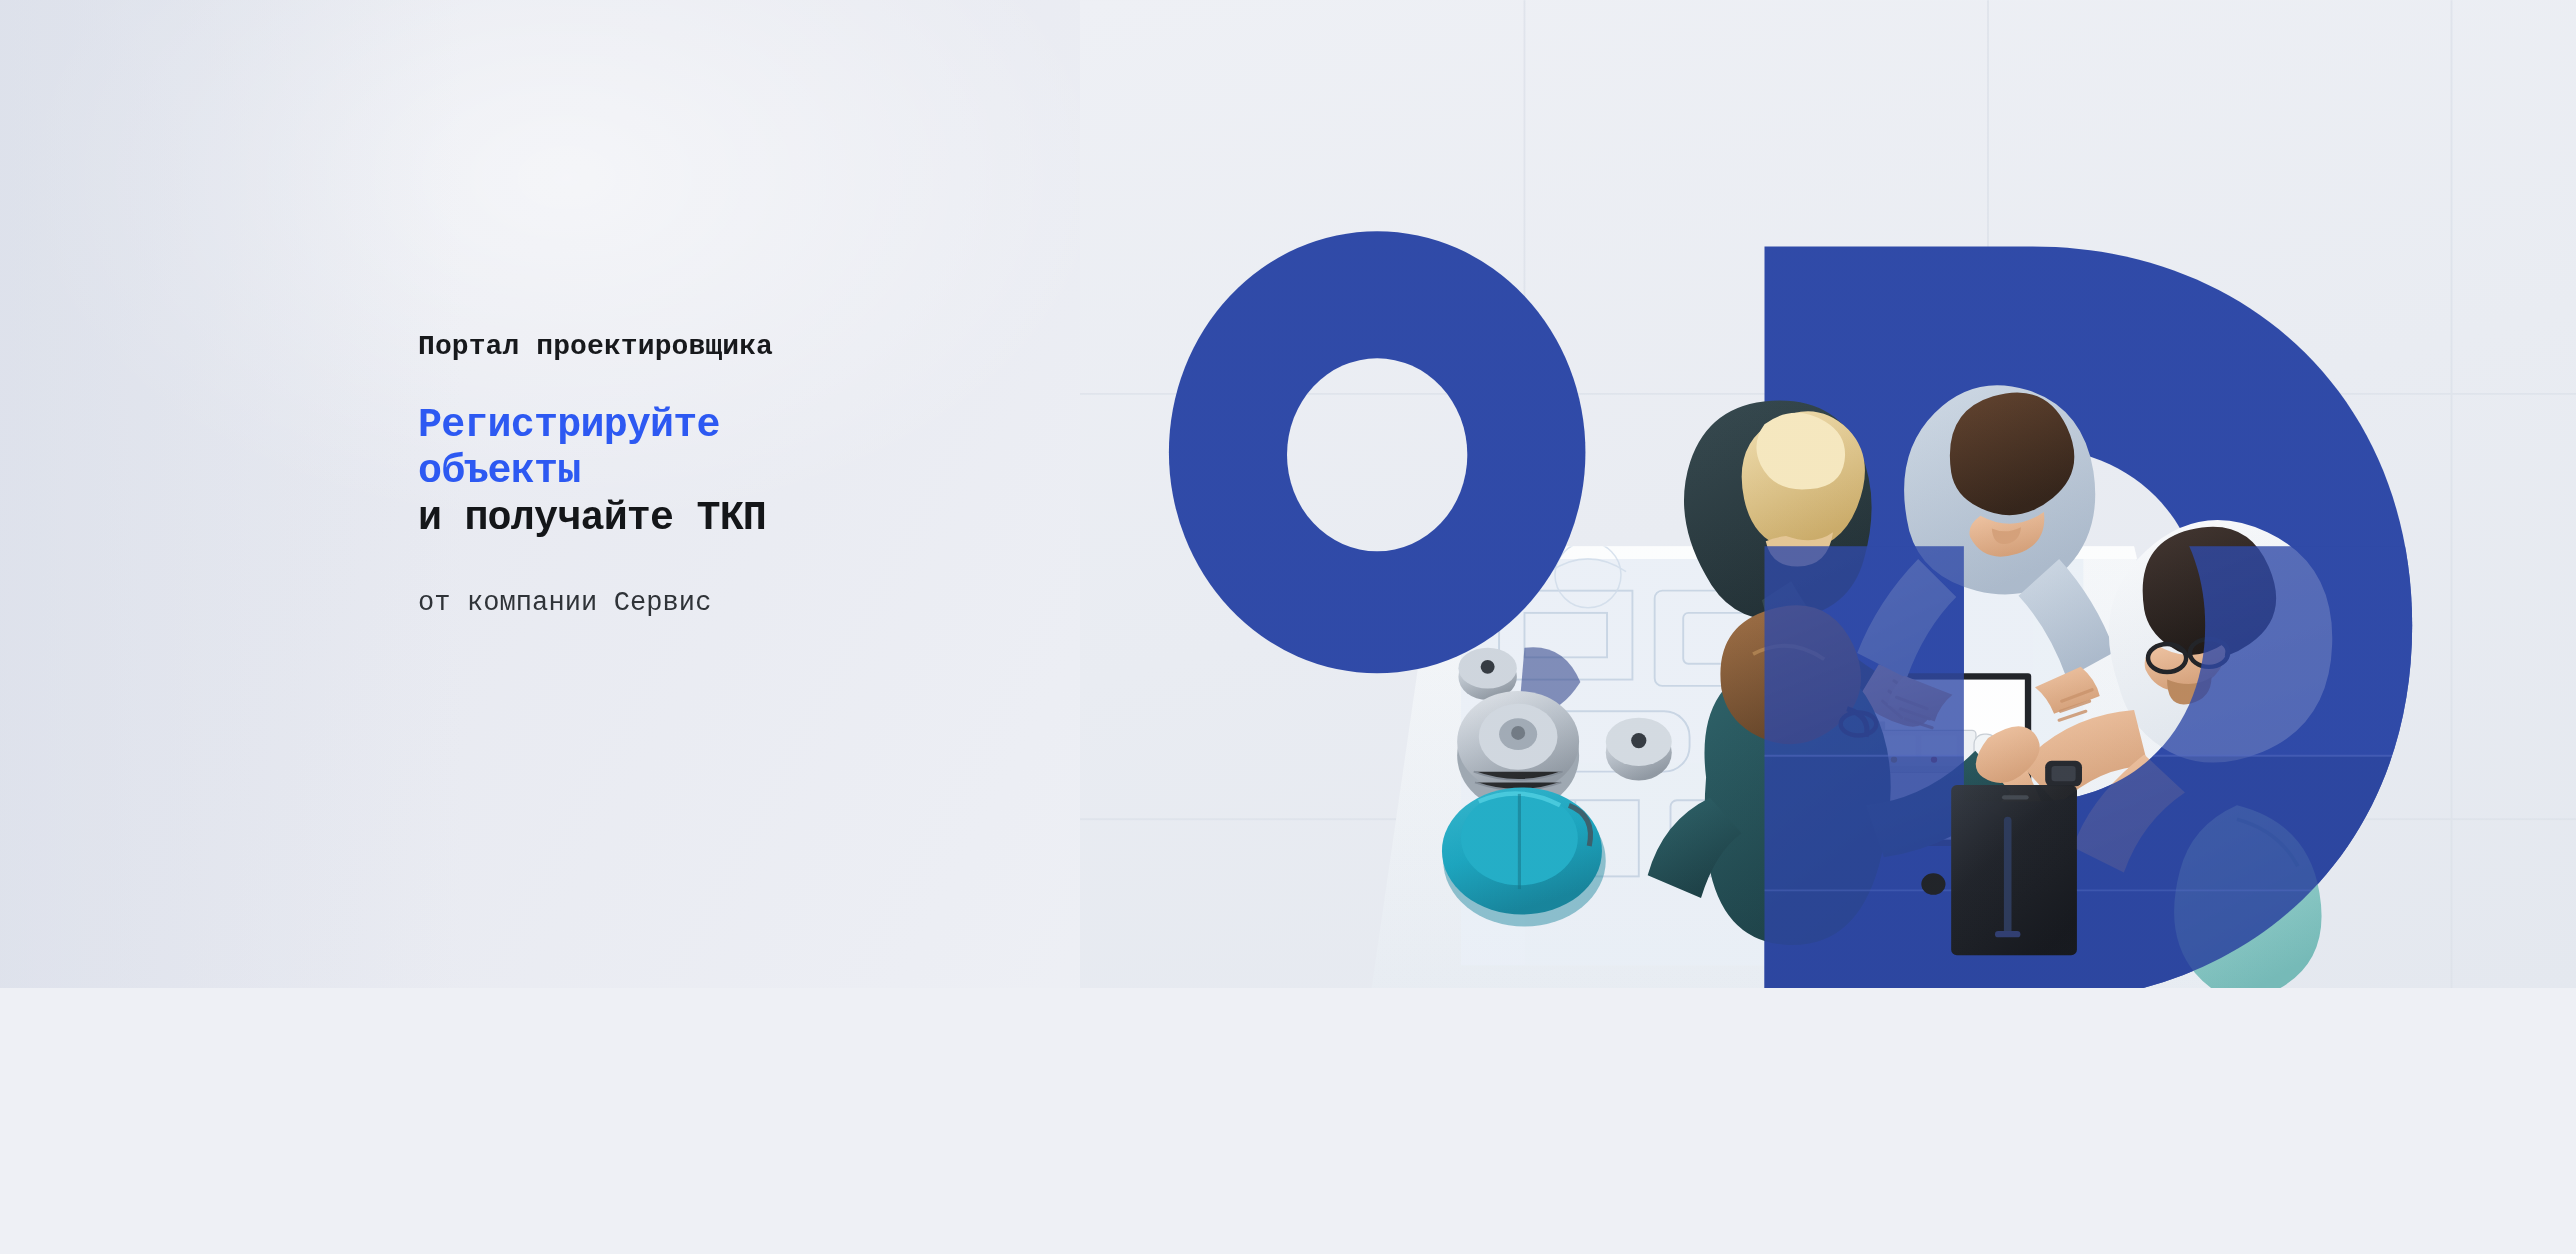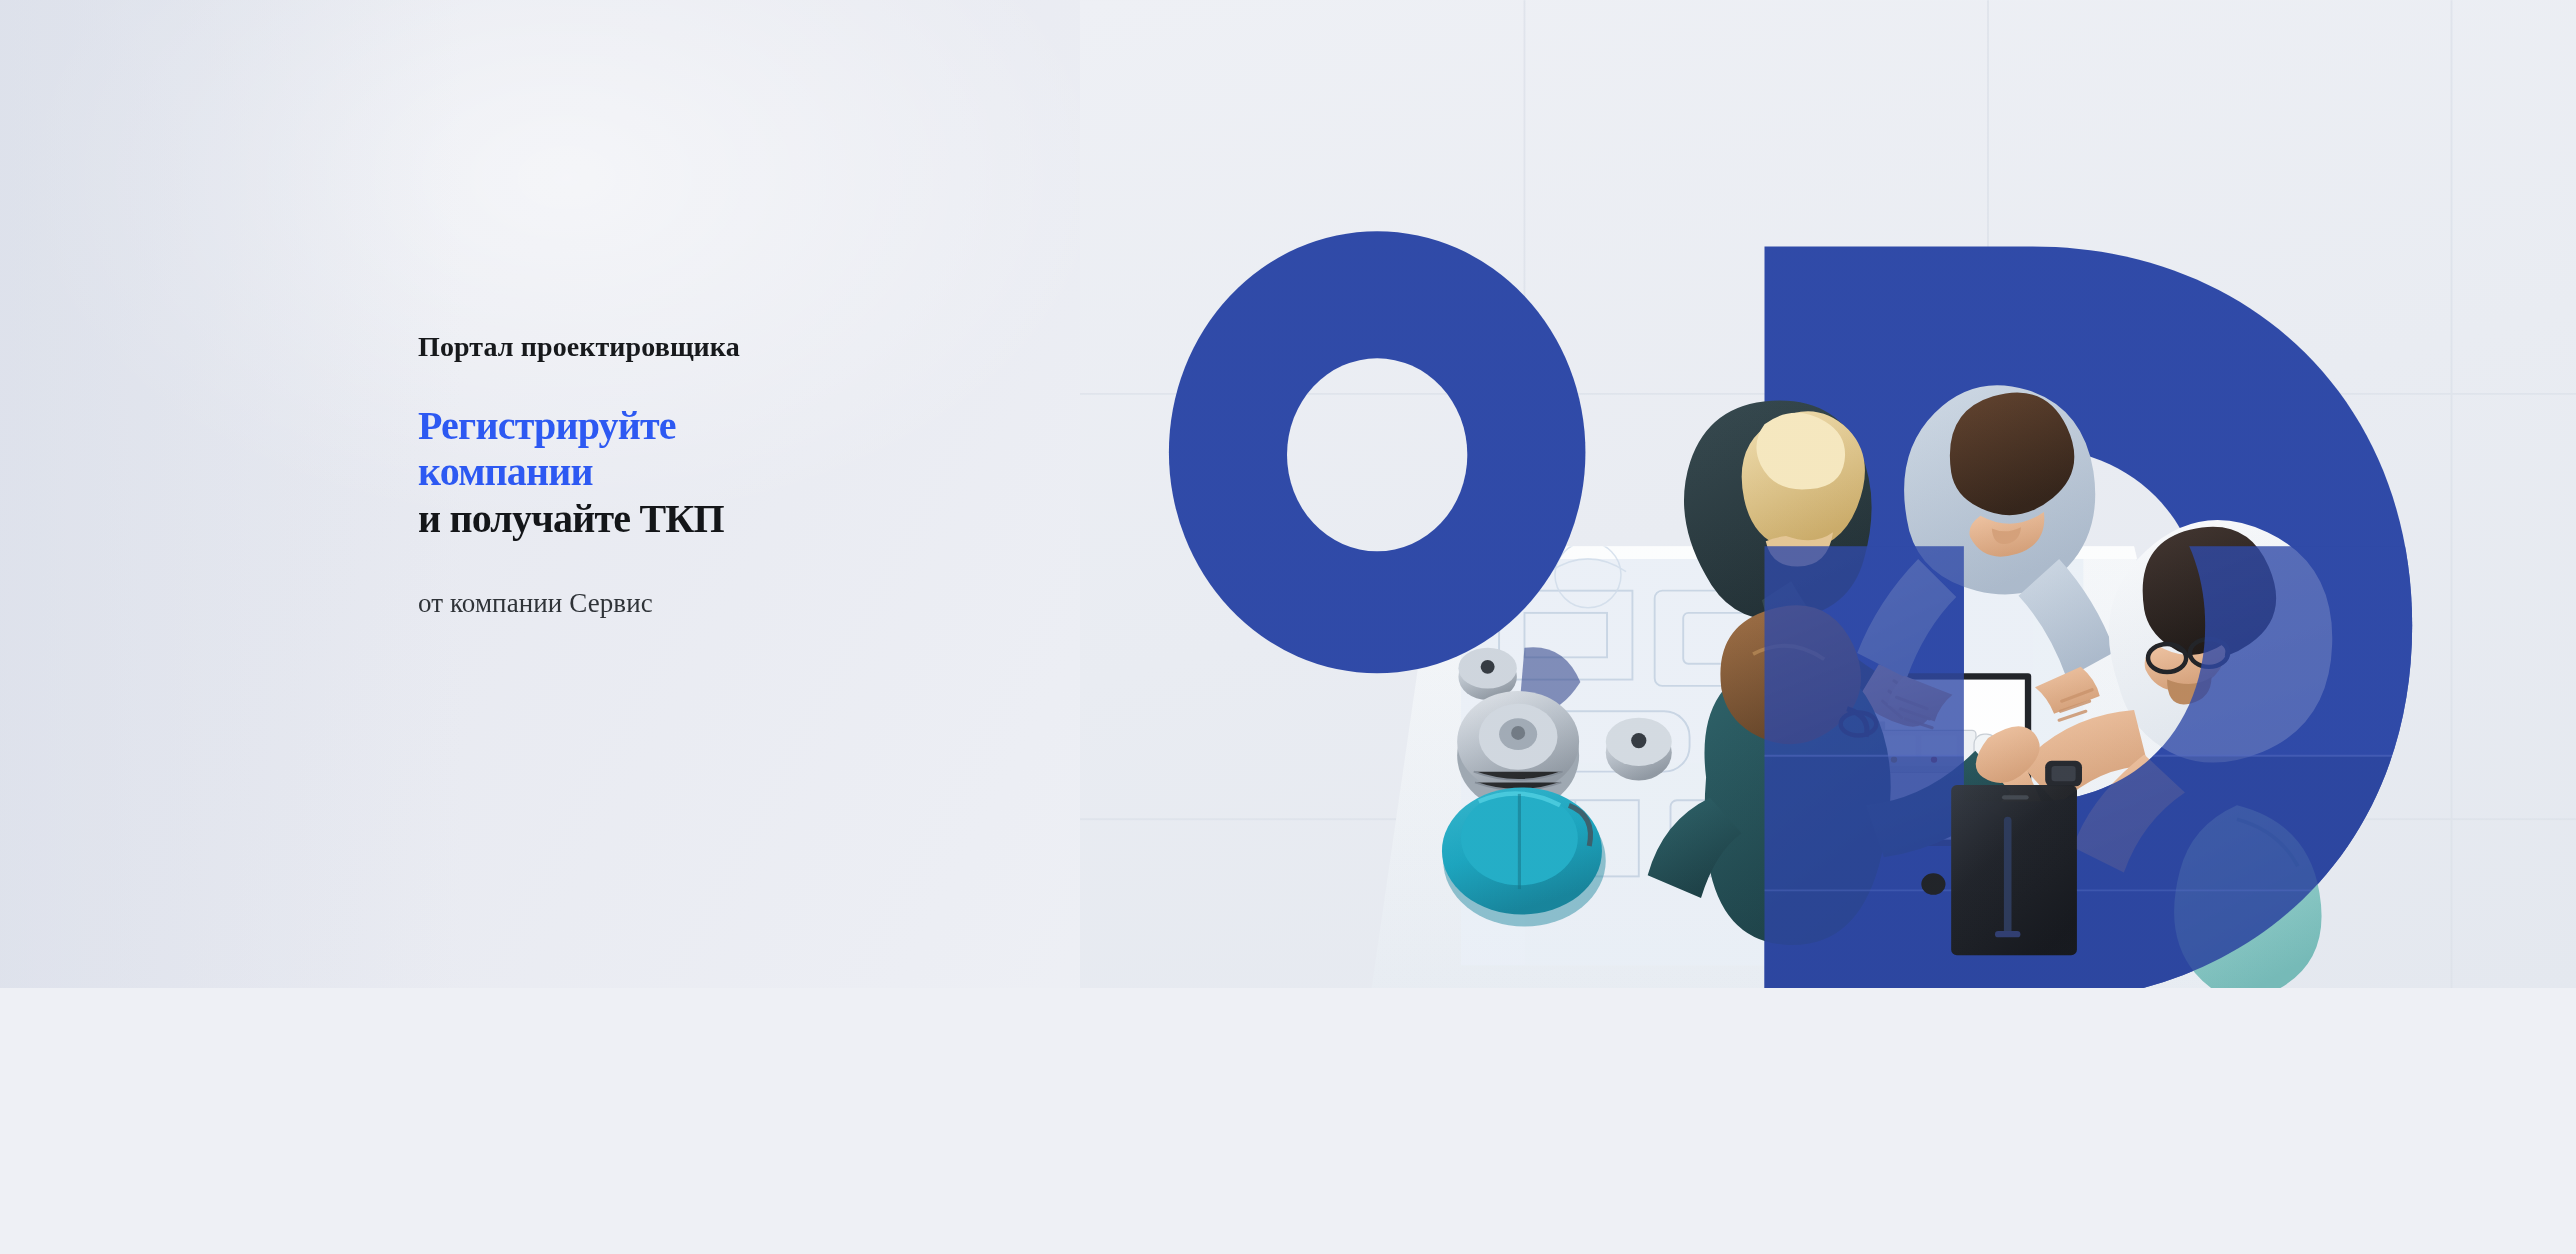--- a/index.html
+++ b/index.html
@@ -6,21 +6,21 @@
   html, body {
     margin: 0;
     padding: 0;
     background: #eef0f5;
   }
   #stage {
     position: relative;
     width: 2576px;
     height: 988px;
     overflow: hidden;
-    font-family: Liberation Serif, serif;
+    font-family: Liberation Mono, monospace;
     background: linear-gradient(118deg, #e5e8ef 0%, #e8eaf1 22%, #eceef4 46%, #f0f2f6 66%, #eceef3 84%, #e7eaf1 100%);
   }
   
   .bg-sheen {
     position: absolute;
     inset: 0;
     background:
       radial-gradient(889px 572px at 22% 18%, rgba(255,255,255,0.55), rgba(255,255,255,0) 62%),
       radial-gradient(762px 699px at 78% 88%, rgba(255,255,255,0.50), rgba(255,255,255,0) 60%);
     pointer-events: none;
@@ -84,21 +84,21 @@
 
 <div id="stage">
 
   <div class="bg-sheen"></div>
   <div class="bg-vignette"></div>
 
   <div class="copy">
     <p class="eyebrow">Портал проектировщика</p>
     <h1 class="headline">
       <span class="hl-accent hl-l1">Регистрируйте</span>
-      <span class="hl-accent hl-l2">компании</span>
+      <span class="hl-accent hl-l2">объекты</span>
       <span class="hl-line3">и получайте ТКП</span>
     </h1>
     <p class="subcopy">
       <span>от компании Сервис</span>
     </p>
   </div>
 
   <div class="graphic">
     <svg viewBox="0 0 2356 1976" xmlns="http://www.w3.org/2000/svg">
       <defs>

